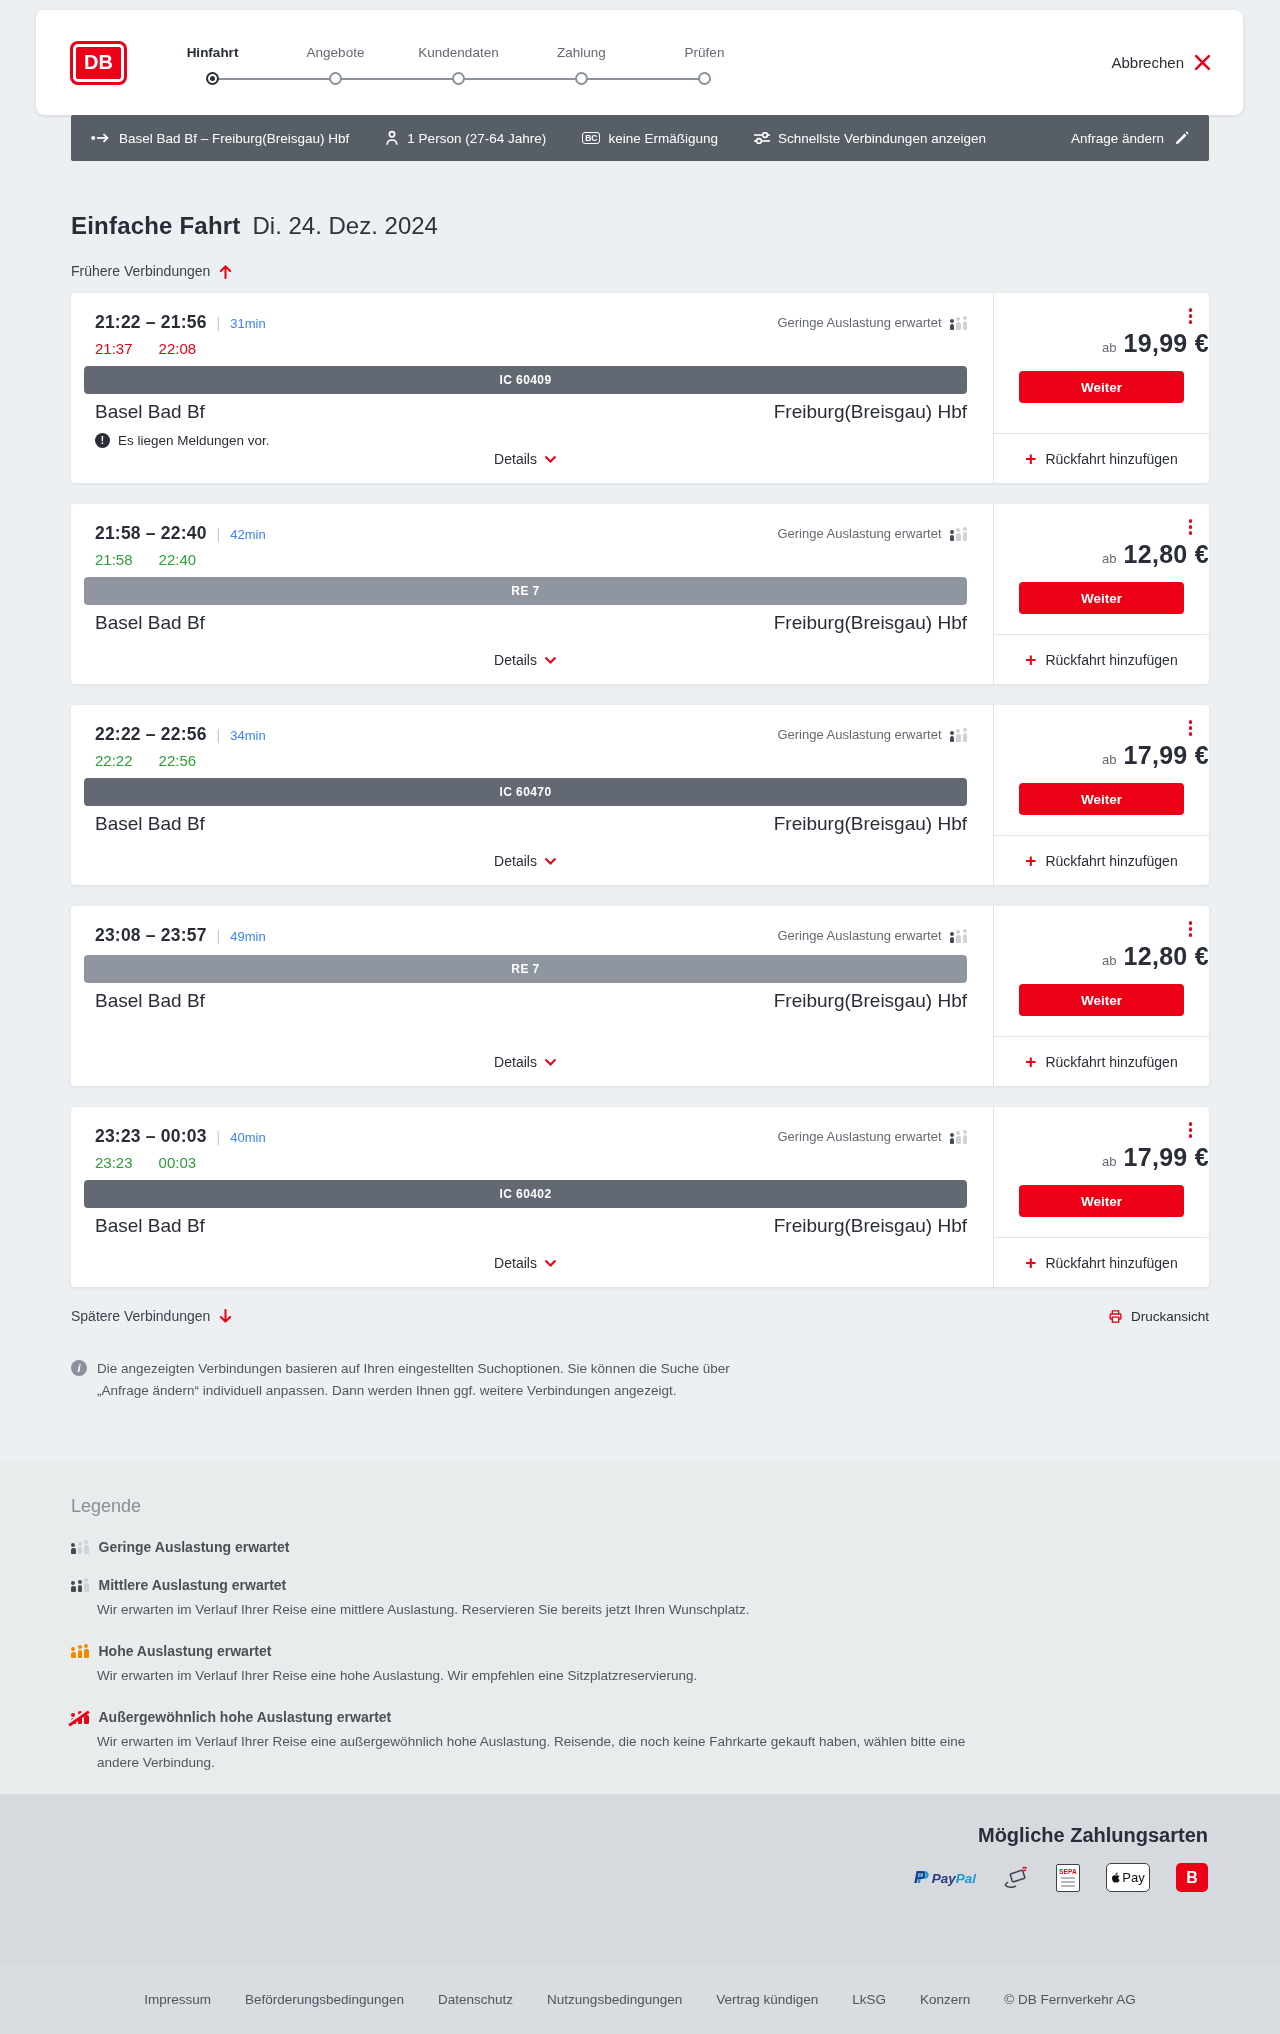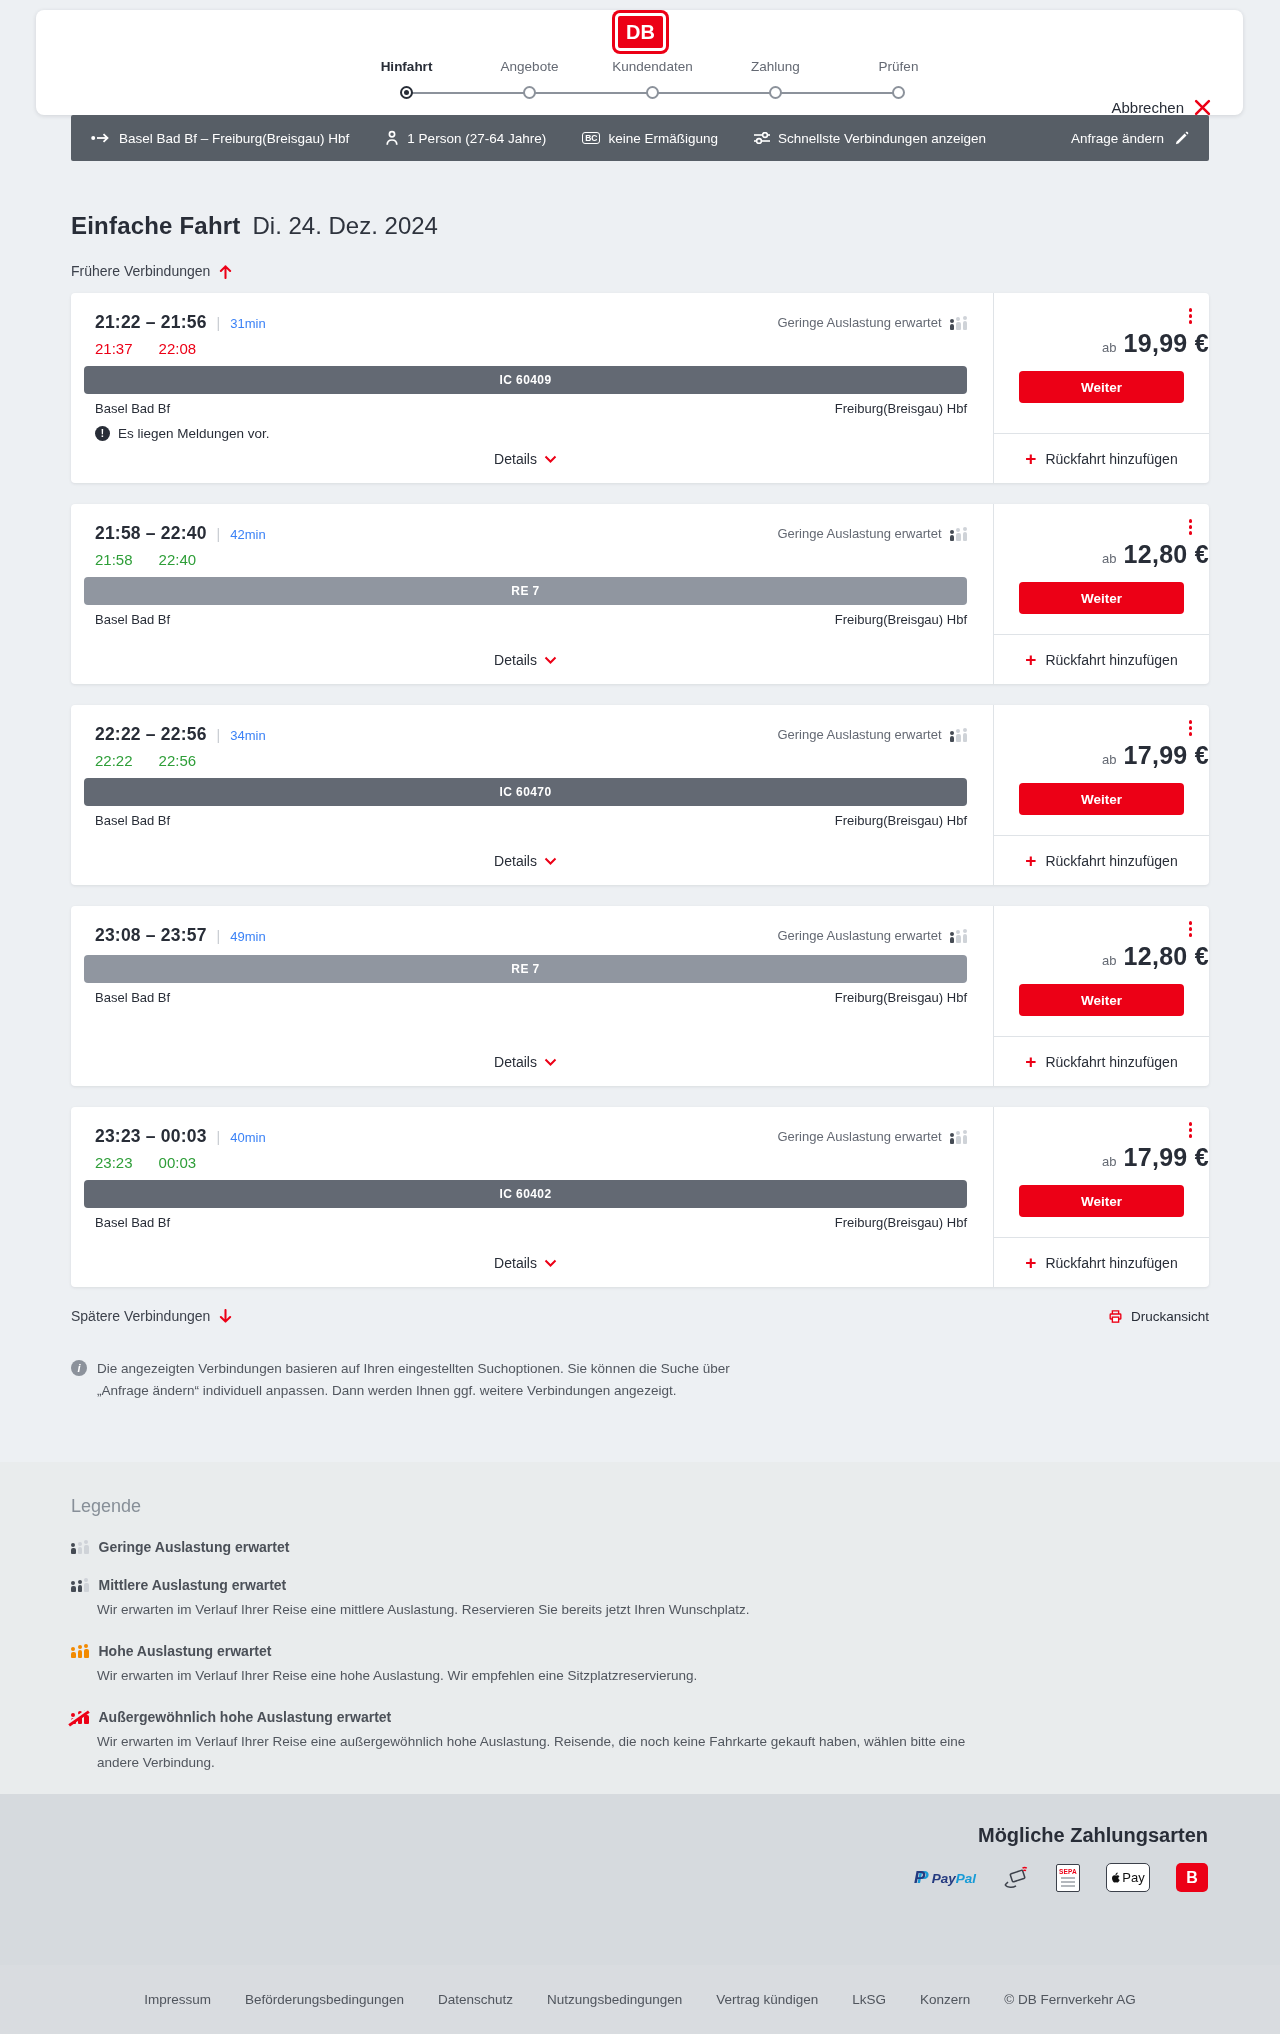--- a/index.html
+++ b/index.html
@@ -3,21 +3,21 @@
 <meta charset="utf-8">
 <style>
   html,body{margin:0;padding:0;}
   body{width:1280px;font-family:"Liberation Sans", sans-serif;background:#edf0f3;-webkit-font-smoothing:antialiased;}
   .page{width:1280px;height:2034px;overflow:hidden;background:#edf0f3;position:relative;}
   .upper{height:1462px;overflow:hidden;box-sizing:border-box;}
 
   
   .topcard{margin:10px 37px 0 36px;height:105px;background:#fff;border-radius:8px;
     box-shadow:0 1px 4px rgba(40,45,55,.14);display:flex;align-items:center;
-    padding:0 32px 0 34px;box-sizing:border-box;flex-direction:column;}
+    padding:0 32px 0 34px;box-sizing:border-box;}
   .db-logo{width:57px;height:44px;background:#ec0016;border-radius:8px;position:relative;
     display:flex;align-items:center;justify-content:center;flex:none;}
   .db-logo::before{content:"";position:absolute;inset:3px;border:3px solid #fff;border-radius:5px;}
   .db-logo span{color:#fff;font-weight:900;font-size:20px;letter-spacing:0;position:relative;}
   .stepper{margin-left:24px;position:relative;display:grid;grid-template-columns:repeat(5,123px);padding-top:4px;}
   .stepper::before{content:"";position:absolute;left:61px;right:61px;top:38px;height:2px;background:#8c929b;}
   .step{display:flex;flex-direction:column;align-items:center;gap:11px;cursor:pointer;}
   .slabel{font-size:13.5px;color:#646973;line-height:17px;white-space:nowrap;}
   .step.active .slabel{font-weight:bold;color:#282d37;}
   .dot{width:13px;height:13px;border-radius:50%;background:#fff;border:2px solid #8c929b;
@@ -56,21 +56,21 @@
   .occ-label{font-size:13px;color:#646973;}
   .delay{margin-top:7px;margin-left:11px;font-size:15px;display:flex;}
   .delay span:first-child{margin-right:26px;}
   .delay.late{color:#ec0016;}
   .delay.ontime{color:#2e9e38;}
   .train-bar{margin-top:9px;height:28px;border-radius:4px;display:flex;align-items:center;
     justify-content:center;color:#fff;font-weight:bold;font-size:12px;letter-spacing:.4px;}
   .train-bar.ic{background:#636973;}
   .train-bar.re{background:#9096a0;}
   .stations{margin-top:7px;margin-left:11px;display:flex;justify-content:space-between;
-    font-size:13px;color:#282d37;}
+    font-size:19px;color:#282d37;}
   .message{margin-top:10px;margin-left:11px;display:flex;gap:8px;align-items:center;
     font-size:13.5px;color:#282d37;}
   .warn-icon{width:15px;height:15px;border-radius:50%;background:#282d37;color:#fff;font-weight:bold;
     font-size:10px;display:flex;align-items:center;justify-content:center;flex:none;}
   .details{margin-top:auto;align-self:center;display:flex;align-items:center;gap:7px;
     font-size:14px;color:#282d37;cursor:pointer;}
   .card-side{width:216px;border-left:1px solid #dfe3e7;display:flex;flex-direction:column;
     position:relative;box-sizing:border-box;flex:none;}
   .kebab{position:absolute;top:13px;right:15px;display:flex;flex-direction:column;gap:2.5px;cursor:pointer;padding:2px;}
   .kebab i{width:3.5px;height:3.5px;border-radius:50%;background:#ec0016;}

